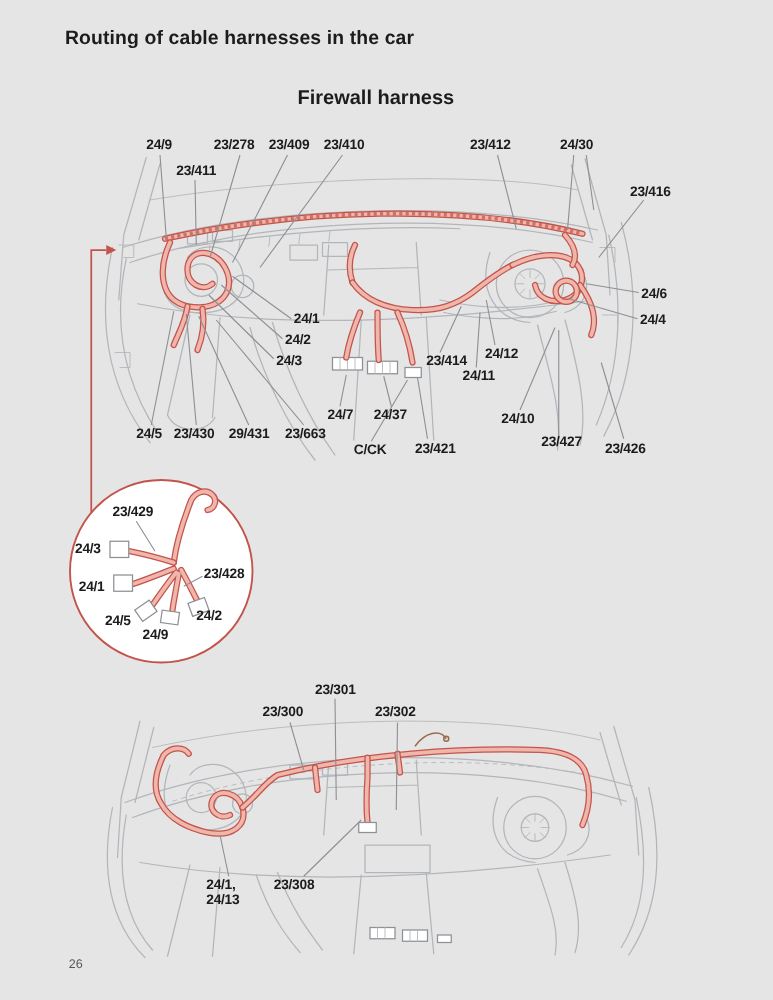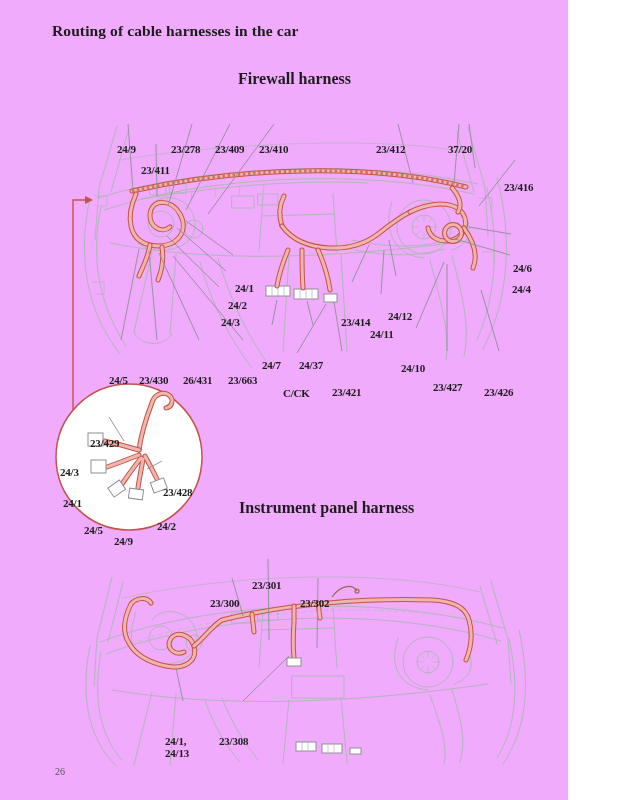--- a/index.html
+++ b/index.html
@@ -1,29 +1,29 @@
 <!DOCTYPE html>
 <html style="--harness-red: #c2544b; --harness-fill: #f0b5ab; --line-grey: #b2b6ba; --leader-grey: #8d9094; --text: #1c1c1c; --brown: #9a6a4f;"><head>
 <meta charset="utf-8">
 <style>
   :root{
     --harness-red:#c2544b; --harness-fill:#f0b5ab; --line-grey:#b2b6ba;
     --leader-grey:#8d9094; --text:#1c1c1c; --brown:#9a6a4f;
   }
   html,body{margin:0;padding:0;background:#ffffff;}
-  .page{position:relative;width:568px;height:800px;background:#f0abfc;overflow:hidden;
-        font-family:Liberation Serif, serif;color:var(--text);}
+  .page{position:relative;width:618px;height:800px;background:#e5e5e5;overflow:hidden;
+        font-family:Liberation Sans, sans-serif;color:var(--text);}
   .art{position:absolute;left:0;top:0;width:618px;height:800px;}
   .title{position:absolute;left:52px;top:22px;margin:0;font-size:15.5px;font-weight:700;
          letter-spacing:.1px;color:var(--text);}
   .caption{position:absolute;font-size:16px;font-weight:700;color:var(--text);}
   .cap-firewall{left:238px;top:70px;}
   .cap-instrument{left:239px;top:499px;}
   .dlabel{position:absolute;font-size:11px;font-weight:700;line-height:12px;
-          letter-spacing:-.2px;white-space:pre-line;color:var(--text);margin-top:33px;}
+          letter-spacing:-.2px;white-space:pre-line;color:var(--text);}
   .pagenum{position:absolute;left:55px;top:766px;font-size:10px;color:#555;text-align:center;}
   
   .ol{stroke:var(--line-grey);stroke-width:1;fill:none;stroke-linecap:round;stroke-linejoin:round;}
   .olt{stroke:var(--line-grey);stroke-width:.7;fill:none;stroke-linecap:round;}
   .ld{stroke:var(--leader-grey);stroke-width:.9;fill:none;}
   .rc{stroke:var(--harness-red);stroke-width:5;fill:none;stroke-linecap:round;stroke-linejoin:round;}
   .rf{stroke:var(--harness-fill);stroke-width:3;fill:none;stroke-linecap:round;stroke-linejoin:round;}
   .bd{stroke:var(--harness-red);stroke-width:3;fill:none;stroke-dasharray:2.5 2.6;opacity:.7;stroke-linecap:butt;}
   .rl{stroke:var(--harness-red);stroke-width:1.4;fill:none;}
   .cn{fill:#fff;stroke:#8d9094;stroke-width:1;}
@@ -170,39 +170,38 @@
     <rect class="cn" x="287" y="658" width="14" height="8"></rect>
   </g>
 
   <g>
     <path class="ld" d="M232,578 L243,616 M268,559 L269,640 M318,578 L317,648 M183,701 L176,668 M243,701 L289,656"></path>
   </g>
 </svg>
 
 <h1 class="title">Routing of cable harnesses in the car</h1>
 <div class="caption cap-firewall">Firewall harness</div>
-<div class="caption cap-instrument">Instrument panel harness</div>
 
 <div>
       <div class="dlabel" style="left: 117px; top: 110px;">24/9</div>
       <div class="dlabel" style="left: 171px; top: 110px;">23/278</div>
       <div class="dlabel" style="left: 215px; top: 110px; text-align: right;">23/409</div>
       <div class="dlabel" style="left: 259px; top: 110px;">23/410</div>
       <div class="dlabel" style="left: 376px; top: 110px;">23/412</div>
-      <div class="dlabel" style="left: 448px; top: 110px;">37/20</div>
+      <div class="dlabel" style="left: 448px; top: 110px;">24/30</div>
       <div class="dlabel" style="left: 141px; top: 131px;">23/411</div>
       <div class="dlabel" style="left: 504px; top: 148px;">23/416</div>
       <div class="dlabel" style="left: 513px; top: 229px;">24/6</div>
       <div class="dlabel" style="left: 512px; top: 250px;">24/4</div>
       <div class="dlabel" style="left: 235px; top: 249px;">24/1</div>
       <div class="dlabel" style="left: 228px; top: 266px;">24/2</div>
       <div class="dlabel" style="left: 221px; top: 283px;">24/3</div>
       <div class="dlabel" style="left: 109px; top: 341px;">24/5</div>
       <div class="dlabel" style="left: 139px; top: 341px;">23/430</div>
-      <div class="dlabel" style="left: 183px; top: 341px;">26/431</div>
+      <div class="dlabel" style="left: 183px; top: 341px;">29/431</div>
       <div class="dlabel" style="left: 228px; top: 341px;">23/663</div>
       <div class="dlabel" style="left: 262px; top: 326px;">24/7</div>
       <div class="dlabel" style="left: 299px; top: 326px;">24/37</div>
       <div class="dlabel" style="left: 283px; top: 354px;">C/CK</div>
       <div class="dlabel" style="left: 332px; top: 353px;">23/421</div>
       <div class="dlabel" style="left: 341px; top: 283px;">23/414</div>
       <div class="dlabel" style="left: 388px; top: 277px;">24/12</div>
       <div class="dlabel" style="left: 370px; top: 295px;">24/11</div>
       <div class="dlabel" style="left: 401px; top: 329px;">24/10</div>
       <div class="dlabel" style="left: 433px; top: 348px; text-align: right;">23/427</div>

